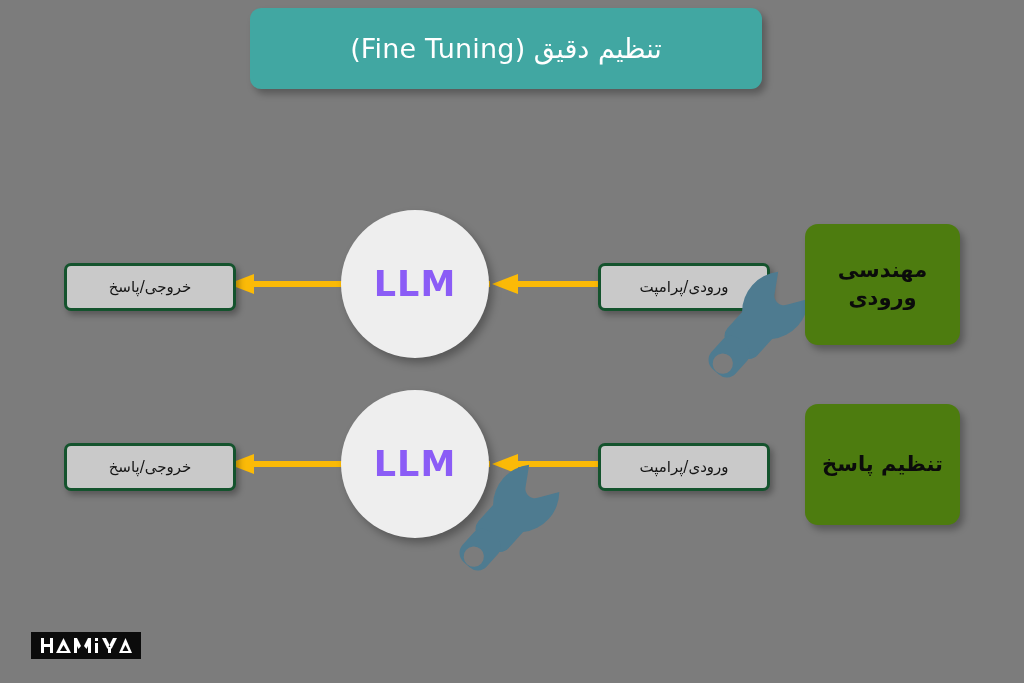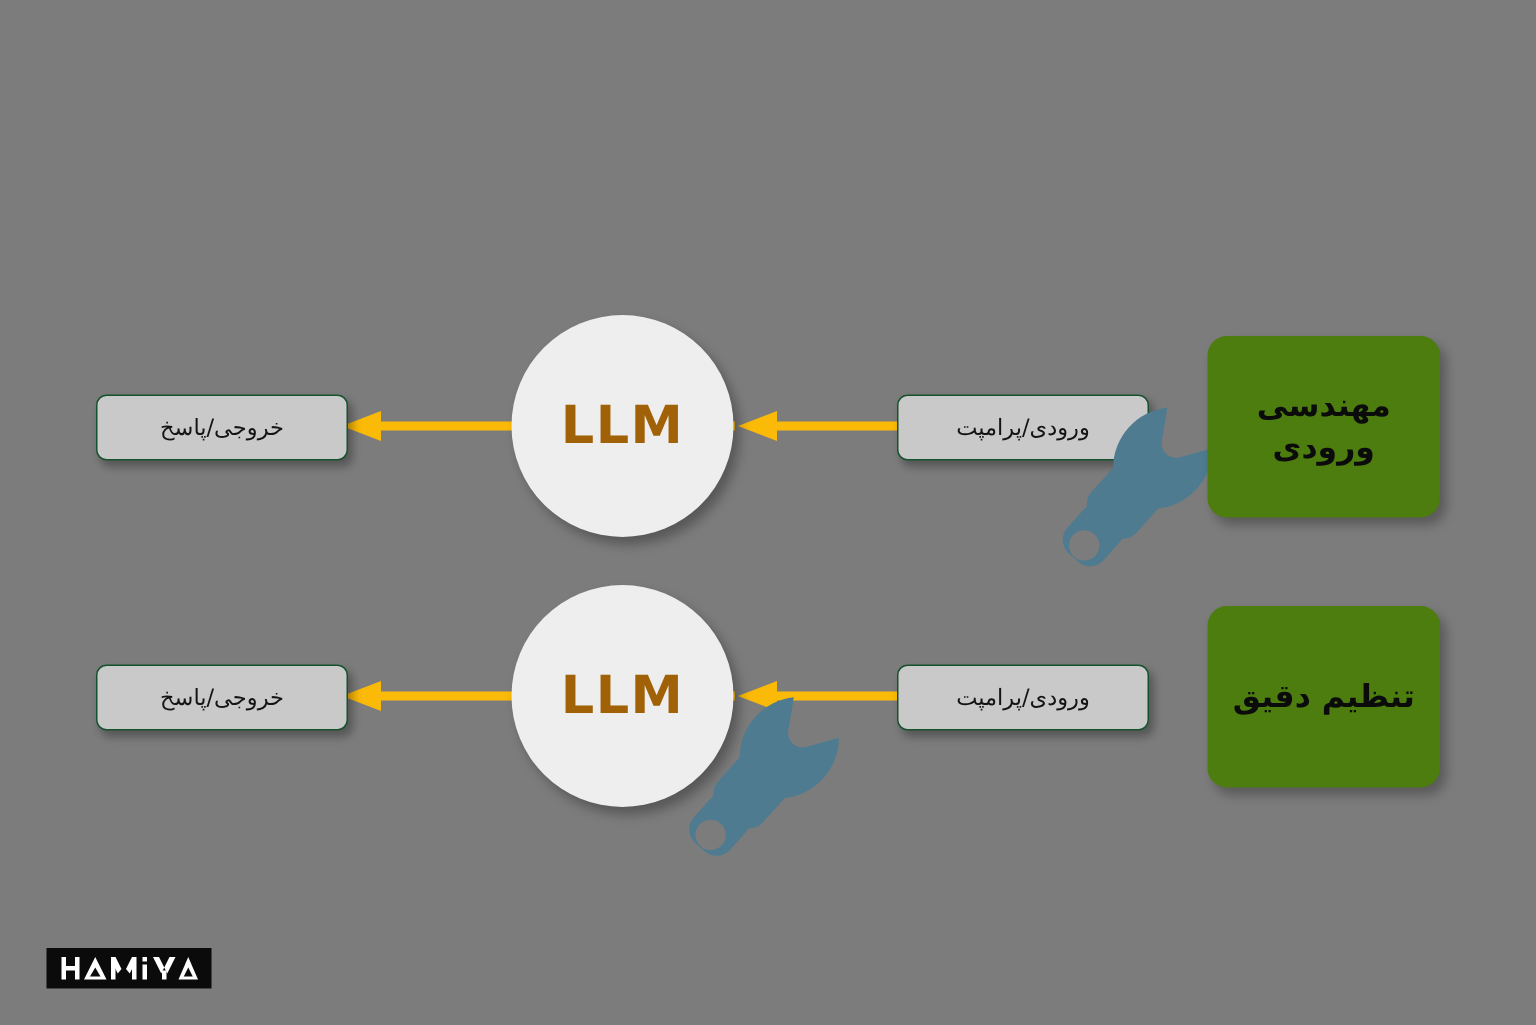--- a/index.html
+++ b/index.html
@@ -66,21 +66,21 @@
     padding: 0 6px;
   }
   #card-prompt-eng { left: 805px; top: 224px; }
   #card-fine-tune  { left: 805px; top: 404px; }
 
   
   .gray-box {
     position: absolute;
     height: 42px;
     background: #c9c9c9;
-    border: 1px solid #14532d;
+    border: 3px solid #14532d;
     border-radius: 7px;
     box-shadow: 3px 4px 6px rgba(0,0,0,0.30);
     display: flex;
     align-items: center;
     justify-content: center;
     direction: rtl;
   }
   .gray-box-label {
     color: #141414;
     font-size: 15px;
@@ -98,21 +98,21 @@
     width: 148px;
     height: 148px;
     background: #eeeeee;
     border-radius: 50%;
     box-shadow: 4px 5px 8px rgba(0,0,0,0.30);
     display: flex;
     align-items: center;
     justify-content: center;
   }
   .llm-label {
-    color: #a16207;
+    color: #8b5cf6;
     font-size: 35px;
     font-weight: 700;
     letter-spacing: 1px;
     direction: ltr;
   }
   #llm-circle-top    { left: 341px; top: 210px; }
   #llm-circle-bottom { left: 341px; top: 390px; }
 
   
   .arrow {
@@ -146,20 +146,23 @@
     align-items: center;
     justify-content: center;
   }
   .logo-svg { display: block; }
 </style>
 </head>
 <body>
 
 <div id="canvas">
 
+  <div class="title-banner">
+    <span class="title-text">تنظیم دقیق (Fine Tuning)</span>
+  </div>
 
   <svg class="arrow" id="arrow-out-top" viewBox="0 0 262 20" preserveAspectRatio="none">
     <rect x="22" y="7" width="240" height="6" fill="#fbba07"></rect>
     <polygon points="0,10 26,0 26,20" fill="#fbba07"></polygon>
   </svg>
 
   <svg class="arrow" id="arrow-in-top" viewBox="0 0 110 20" preserveAspectRatio="none">
     <rect x="22" y="7" width="88" height="6" fill="#fbba07"></rect>
     <polygon points="0,10 26,0 26,20" fill="#fbba07"></polygon>
   </svg>
@@ -235,21 +238,21 @@
                a30 30 0 0 0 0 -40
                L56 20
                a7 7 0 0 1 -12 0
                Z" fill="#4e7b90"></path>
       <rect x="38" y="62" width="24" height="30" rx="9" fill="#4e7b90"></rect>
       <circle cx="50" cy="84" r="7.5" fill="#7c7c7c"></circle>
     </g>
   </svg>
 
   <div class="cyan-card" id="card-fine-tune">
-    <span class="cyan-card-label">تنظیم دقیق</span>
+    <span class="cyan-card-label">تنظیم پاسخ</span>
   </div>
 
   <div class="logo-badge">
     <svg class="logo-svg" width="92" height="17" viewBox="0 0 92 17">
 
       <rect x="1" y="1" width="3" height="15" fill="#ffffff"></rect>
       <rect x="4" y="7" width="6" height="3" fill="#ffffff"></rect>
       <rect x="10" y="1" width="3" height="15" fill="#ffffff"></rect>
 
       <polygon points="23.5,1 31,16 16,16" fill="#ffffff"></polygon>

